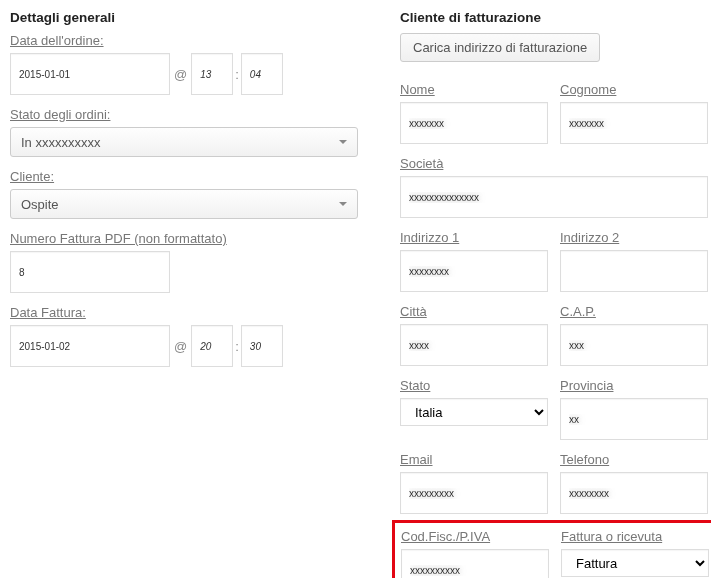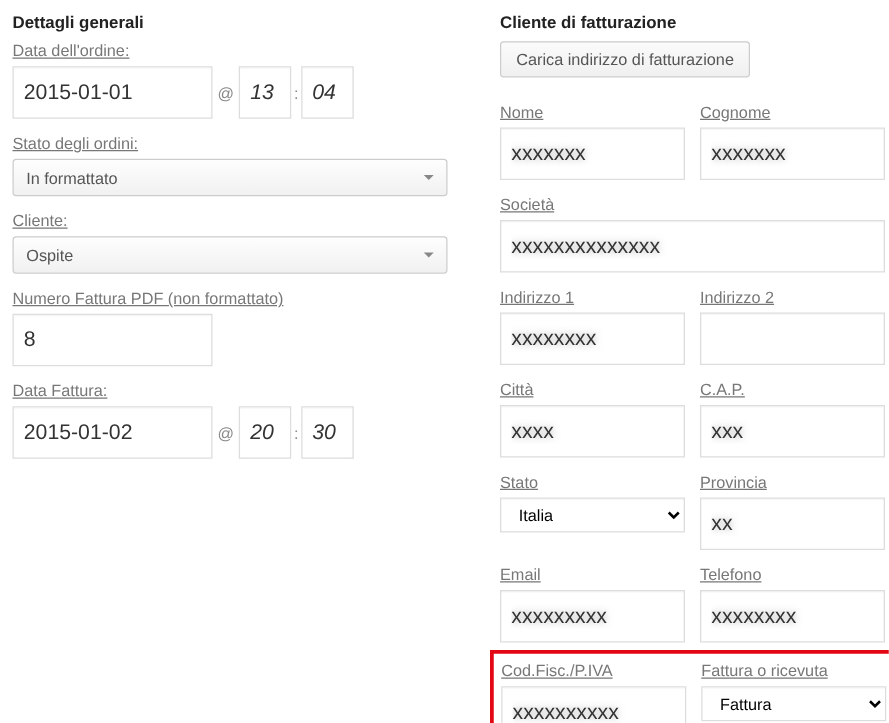--- a/index.html
+++ b/index.html
@@ -41,21 +41,21 @@
       text-decoration: underline;
     }
     .lbl-first {
       margin-top: 0;
     }
     input[type="text"] {
       height: 32px;
       padding: 20px 8px;
       border: 1px solid #ddd;
       box-shadow: inset 0 1px 1px rgba(0,0,0,0.04);
-      font-size: 17px;
+      font-size: 10px;
       color: #333;
       background: #fff;
     }
     .inp-date {
       width: 160px;
     }
     .inp-sm {
       width: 42px;
       font-style: italic;
     }
@@ -154,21 +154,21 @@
     <div class="timewrap">
       <input type="text" class="inp-date" value="2015-01-01" style="">
       <span class="at">@</span>
       <input type="text" class="inp-sm" value="13" style="">
       <span class="colon">:</span>
       <input type="text" class="inp-sm" value="04" style="">
     </div>
 
     <div class="lbl">Stato degli ordini:</div>
     <div class="select-wide">
-      <span>In formattato</span>
+      <span>In xxxxxxxxxx</span>
     </div>
 
     <div class="lbl">Cliente:</div>
     <div class="select-wide">
       <span>Ospite</span>
     </div>
 
     <div class="lbl">Numero Fattura PDF (non formattato)</div>
     <input type="text" class="inp-date" value="8" style="">
 

